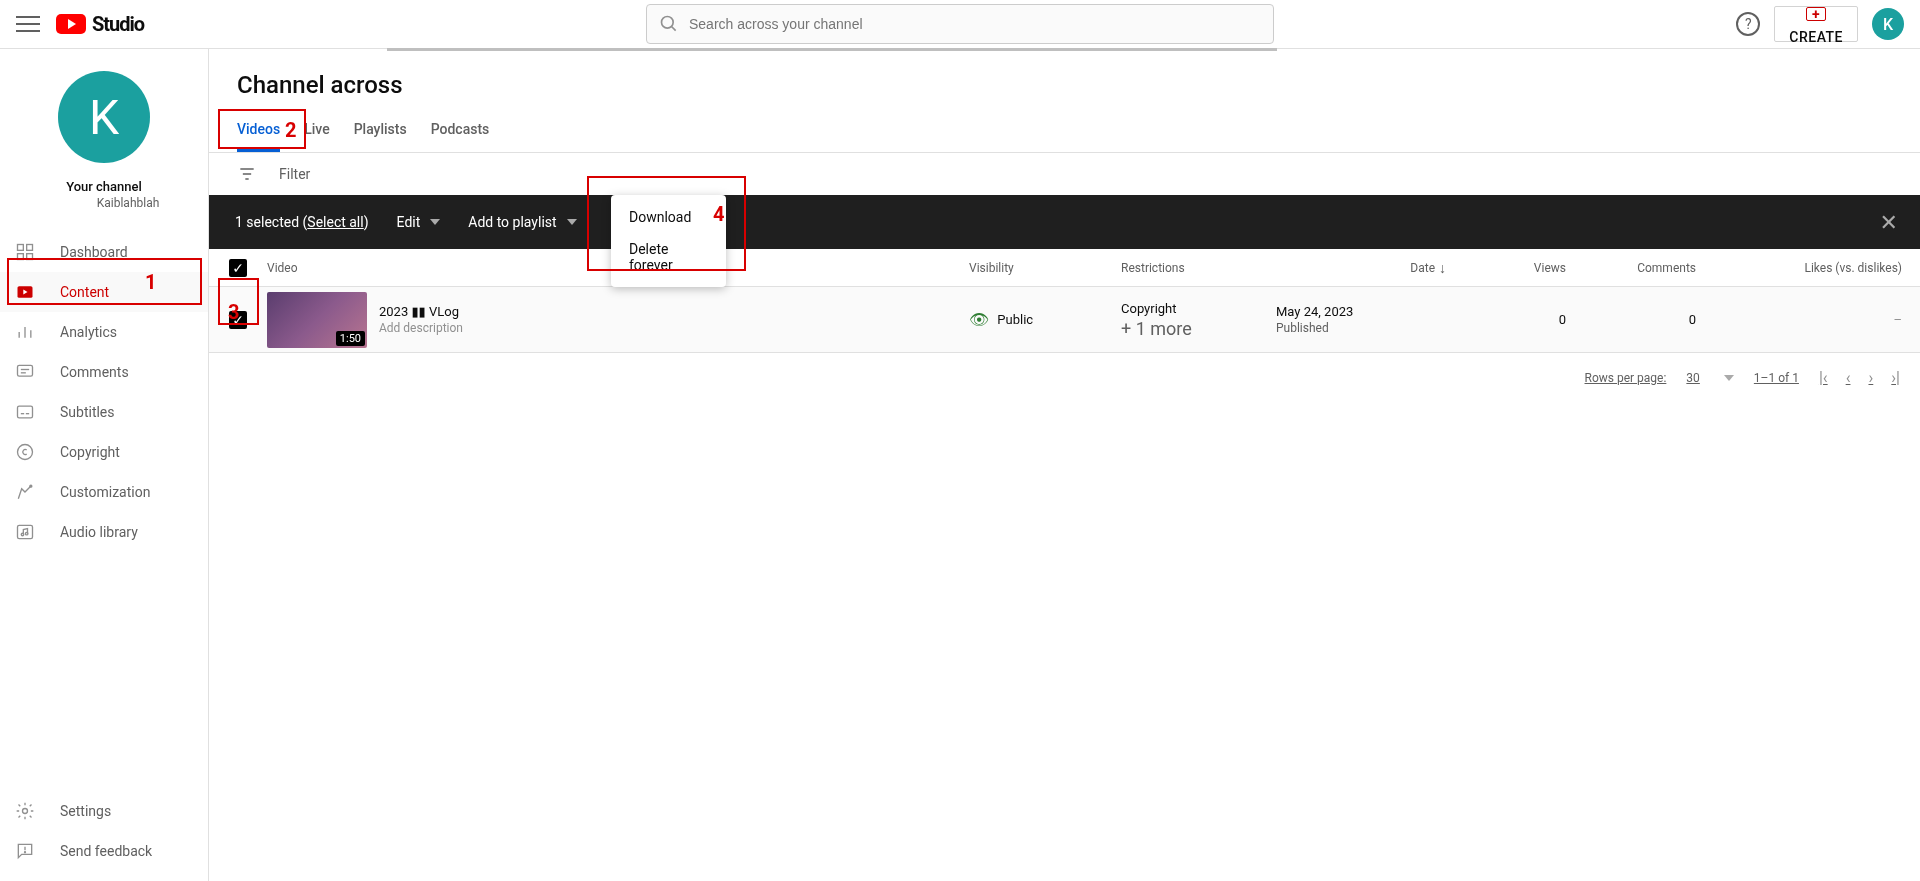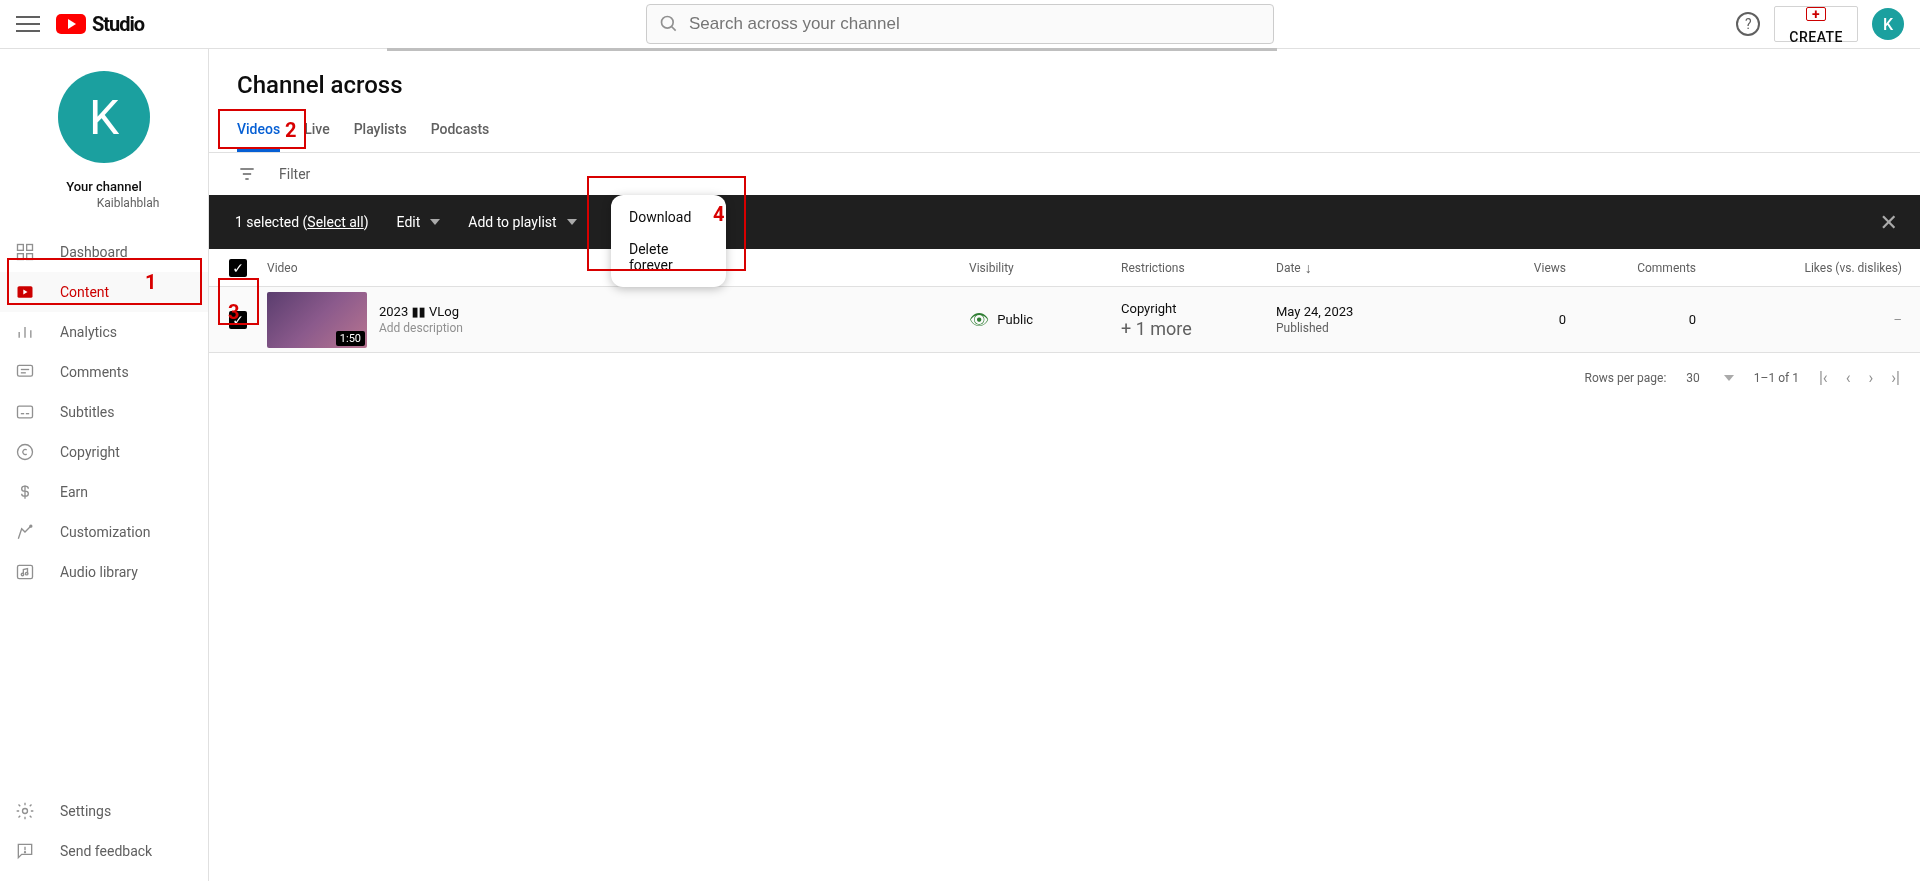--- a/index.html
+++ b/index.html
@@ -9,21 +9,21 @@
   .top-bar { height: 49px; border-bottom: 1px solid #e0e0e0; display: flex; align-items: center; padding: 0 16px; position: relative; }
   .hamburger { width: 24px; height: 24px; display: flex; flex-direction: column; justify-content: center; gap: 5px; cursor: pointer; margin-right: 16px; }
   .hamburger span { height: 2px; background: #606060; }
   .logo-wrap { display: flex; align-items: center; gap: 4px; }
   .yt-logo { display: flex; align-items: center; }
   .yt-play { width: 30px; height: 20px; background: #ff0000; border-radius: 5px; display: flex; align-items: center; justify-content: center; }
   .yt-play::after { content: ''; border-left: 8px solid #fff; border-top: 5px solid transparent; border-bottom: 5px solid transparent; margin-left: 2px; }
   .logo-text { font-weight: 700; font-size: 20px; letter-spacing: -1px; margin-left: 2px; }
   .search-wrap { position: absolute; left: 50%; transform: translateX(-50%); width: 628px; }
   .search-box { border: 1px solid #ccc; border-radius: 4px; height: 40px; display: flex; align-items: center; padding: 0 12px; background: #fafafa; }
-  .search-box input { border: none; outline: none; background: transparent; flex: 1; font-size: 17px; margin-left: 10px; color: #606060; }
+  .search-box input { border: none; outline: none; background: transparent; flex: 1; font-size: 14px; margin-left: 10px; color: #606060; }
   .top-right { margin-left: auto; display: flex; align-items: center; gap: 14px; }
   .help-btn { width: 24px; height: 24px; border: 2px solid #606060; border-radius: 50%; display: flex; align-items: center; justify-content: center; font-size: 14px; color: #606060; cursor: pointer; }
   .create-btn { border: 1px solid #d3d3d3; border-radius: 2px; height: 36px; padding: 0 14px; display: flex; align-items: center; gap: 8px; cursor: pointer; font-size: 14px; font-weight: 500; letter-spacing: 0.5px; flex-direction: column; }
   .create-icon { width: 20px; height: 14px; border: 1.5px solid #cc0000; border-radius: 2px; display: flex; align-items: center; justify-content: center; position: relative; }
   .create-icon::after { content: '+'; color: #cc0000; font-weight: bold; font-size: 14px; line-height: 1; }
   .avatar-top { width: 32px; height: 32px; background: #1ba09f; border-radius: 50%; display: flex; align-items: center; justify-content: center; color: #fff; font-size: 16px; font-weight: 500; }
   
   
   .hline-segment { position: absolute; top: 48px; left: 387px; width: 890px; height: 3px; background: #bfbfbf; }
   
@@ -54,51 +54,51 @@
   
   
   .action-bar { height: 54px; background: #1f1f1f; color: #fff; display: flex; align-items: center; padding-left: 26px; gap: 28px; position: relative; }
   .sel-count { font-size: 14px; }
   .sel-count .selectall { text-decoration: underline; cursor: pointer; }
   .action-btn { display: flex; align-items: center; gap: 10px; font-size: 14px; cursor: pointer; }
   .tri-down { width: 0; height: 0; border-left: 5px solid transparent; border-right: 5px solid transparent; border-top: 6px solid #aaa; }
   .close-x { position: absolute; right: 22px; top: 50%; transform: translateY(-50%); font-size: 22px; color: #aaa; cursor: pointer; }
   
   
-  .dropdown-menu { position: absolute; left: 611px; top: 195px; width: 115px; background: #fff; border-radius: 12px; box-shadow: 0 2px 10px rgba(0,0,0,0.25); z-index: 10; padding: 6px 0; }
+  .dropdown-menu { position: absolute; left: 611px; top: 195px; width: 115px; background: #fff; border-radius: 4px; box-shadow: 0 2px 10px rgba(0,0,0,0.25); z-index: 10; padding: 6px 0; }
   .dropdown-item { padding: 8px 18px; font-size: 14px; cursor: pointer; color: #0d0d0d; }
   
   
   .table-header { height: 38px; display: flex; align-items: center; border-bottom: 1px solid #e0e0e0; font-size: 12px; color: #606060; }
   .col-check { width: 58px; display: flex; justify-content: center; }
   .col-video { flex: 0 0 702px; }
   .col-visibility { flex: 0 0 152px; }
   .col-restrictions { flex: 0 0 155px; }
-  .col-date { flex: 0 0 170px; display: flex; align-items: center; gap: 4px; }
+  .col-date { flex: 0 0 170px; display: flex; align-items: center; gap: 4px; justify-content: flex-end; }
   .col-views { flex: 0 0 120px; text-align: right; }
   .col-comments { flex: 0 0 130px; text-align: right; }
   .col-likes { flex: 1; text-align: right; padding-right: 18px; }
   .sort-arrow { font-size: 14px; }
   .checkbox { width: 18px; height: 18px; background: #000; display: flex; align-items: center; justify-content: center; color: #fff; font-size: 14px; border-radius: 2px; cursor: pointer; }
   
   
   .video-row { display: flex; align-items: center; height: 66px; border-bottom: 1px solid #e0e0e0; background: #fafafa; font-size: 13px; }
   .thumb { width: 100px; height: 56px; background: linear-gradient(135deg, #5a3d6e, #8b5a8c, #b87590); border-radius: 2px; position: relative; margin-right: 12px; }
   .thumb-duration { position: absolute; right: 2px; bottom: 2px; background: #000; color: #fff; font-size: 11px; padding: 1px 4px; border-radius: 2px; }
   .video-title-cell { display: flex; align-items: center; }
   .vtitle { font-size: 13px; color: #0d0d0d; }
   .vdesc { font-size: 12px; color: #909090; margin-top: 2px; }
   .eye-icon { color: #2e7d32; font-size: 16px; margin-right: 8px; }
   .vis-wrap { display: flex; align-items: center; }
   .restr-line2 { font-size: 18px; color: #606060; margin-top: 2px; }
   .date-line2 { font-size: 12px; color: #606060; margin-top: 2px; }
   .likes-dash { text-align: right; padding-right: 18px; color: #909090; }
   
   
-  .pagination { height: 50px; display: flex; align-items: center; justify-content: flex-end; gap: 20px; padding-right: 20px; font-size: 12px; color: #606060; border-bottom: 1px solid transparent; }
+  .pagination { height: 50px; display: flex; align-items: center; justify-content: flex-end; gap: 20px; padding-right: 20px; font-size: 12px; color: #606060; border-bottom: 1px solid transparent; text-decoration: underline; }
   .rpp-select { display: flex; align-items: center; gap: 24px; }
   .page-ctrl { display: flex; align-items: center; gap: 18px; font-size: 16px; color: #909090; }
   .page-ctrl span { cursor: pointer; }
   
   
   .callout { position: absolute; border: 2px solid #d80000; pointer-events: none; z-index: 20; }
   .callout-num { position: absolute; color: #d80000; font-size: 20px; font-weight: 700; z-index: 21; }
   
   .c1 { left: 7px; top: 258px; width: 195px; height: 47px; }
   .n1 { left: 145px; top: 270px; }
@@ -210,28 +210,20 @@
             <svg viewBox="0 0 24 24" fill="none" stroke="currentColor" stroke-width="1.6">
               <circle cx="12" cy="12" r="9"></circle>
               <path d="M14 9.5a3 3 0 1 0 0 5"></path>
             </svg>
           </span>
         <span>Copyright</span>
       </div>
       <div class="nav-item">
         <span class="nav-icon">
             <svg viewBox="0 0 24 24" fill="none" stroke="currentColor" stroke-width="1.6">
-              <path d="M12 4v16M16 8c0-2-2-3-4-3s-4 1-4 3 2 3 4 3 4 1 4 3-2 3-4 3-4-1-4-3"></path>
-            </svg>
-          </span>
-        <span>Earn</span>
-      </div>
-      <div class="nav-item">
-        <span class="nav-icon">
-            <svg viewBox="0 0 24 24" fill="none" stroke="currentColor" stroke-width="1.6">
               <path d="M4 20l4-12 4 4 8-8"></path>
               <circle cx="19" cy="5" r="1.2" fill="currentColor"></circle>
             </svg>
           </span>
         <span>Customization</span>
       </div>
       <div class="nav-item">
         <span class="nav-icon">
             <svg viewBox="0 0 24 24" fill="none" stroke="currentColor" stroke-width="1.6">
               <rect x="3" y="4" width="18" height="16" rx="2"></rect>

